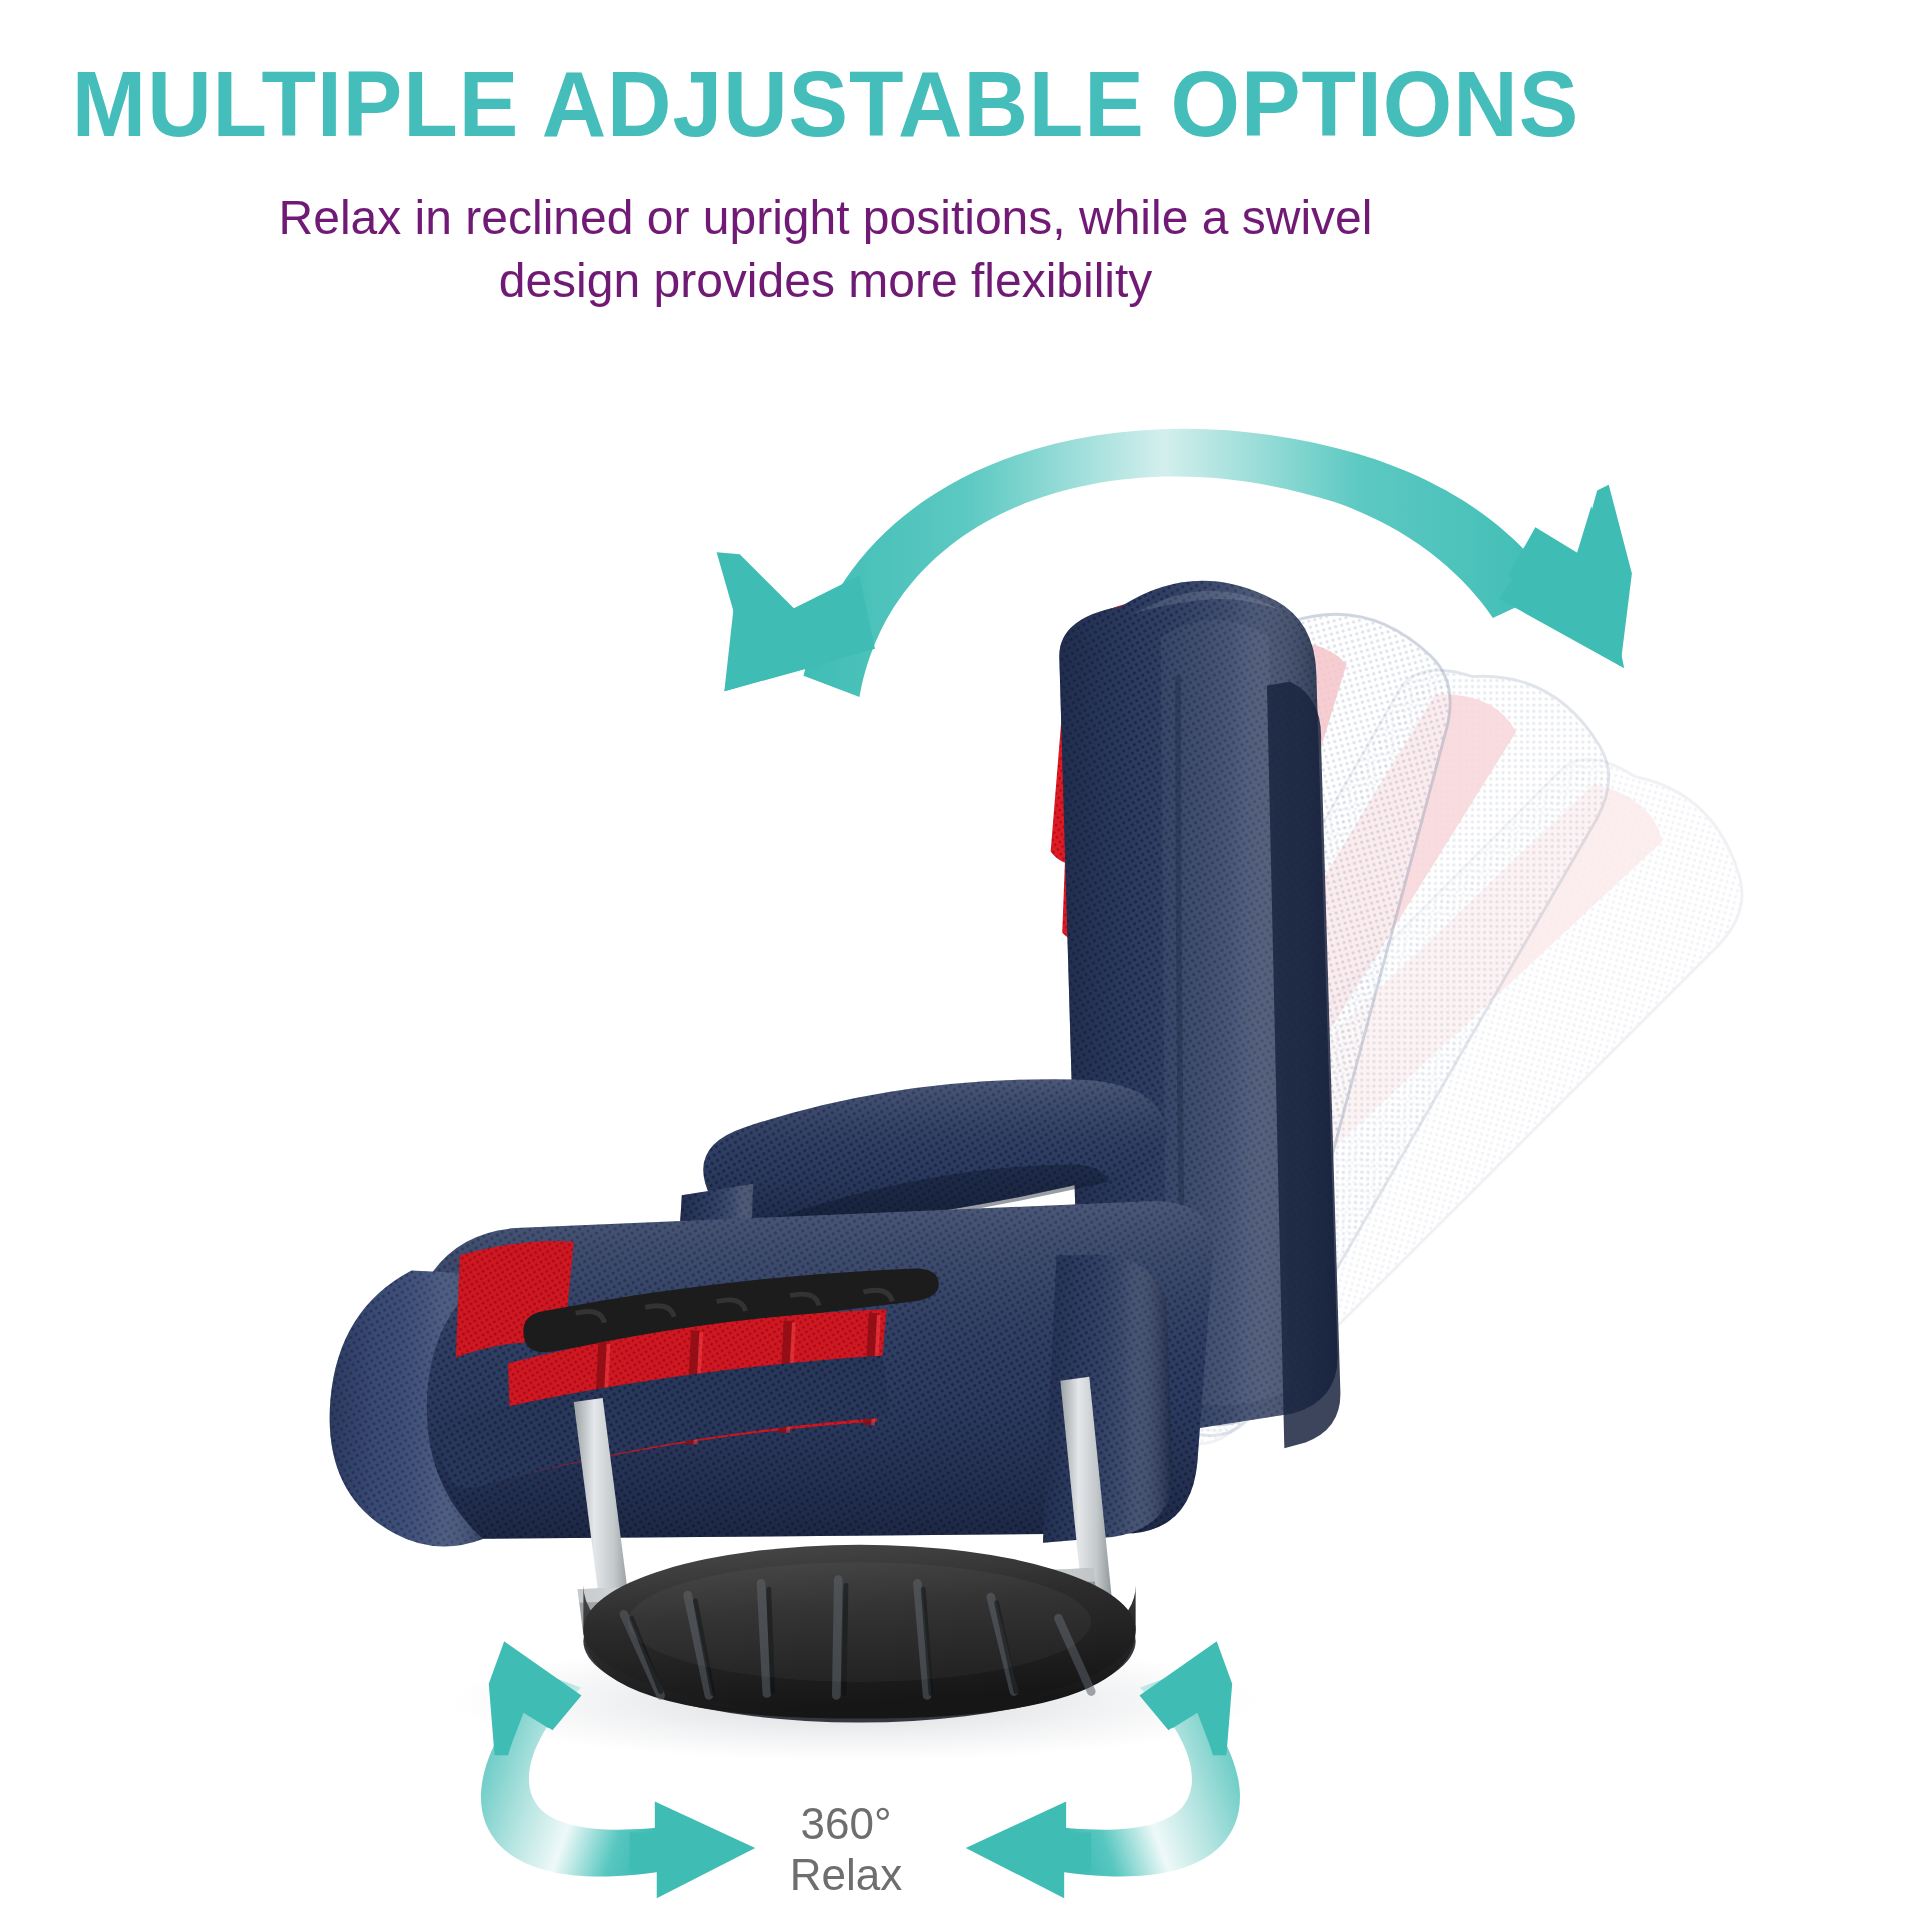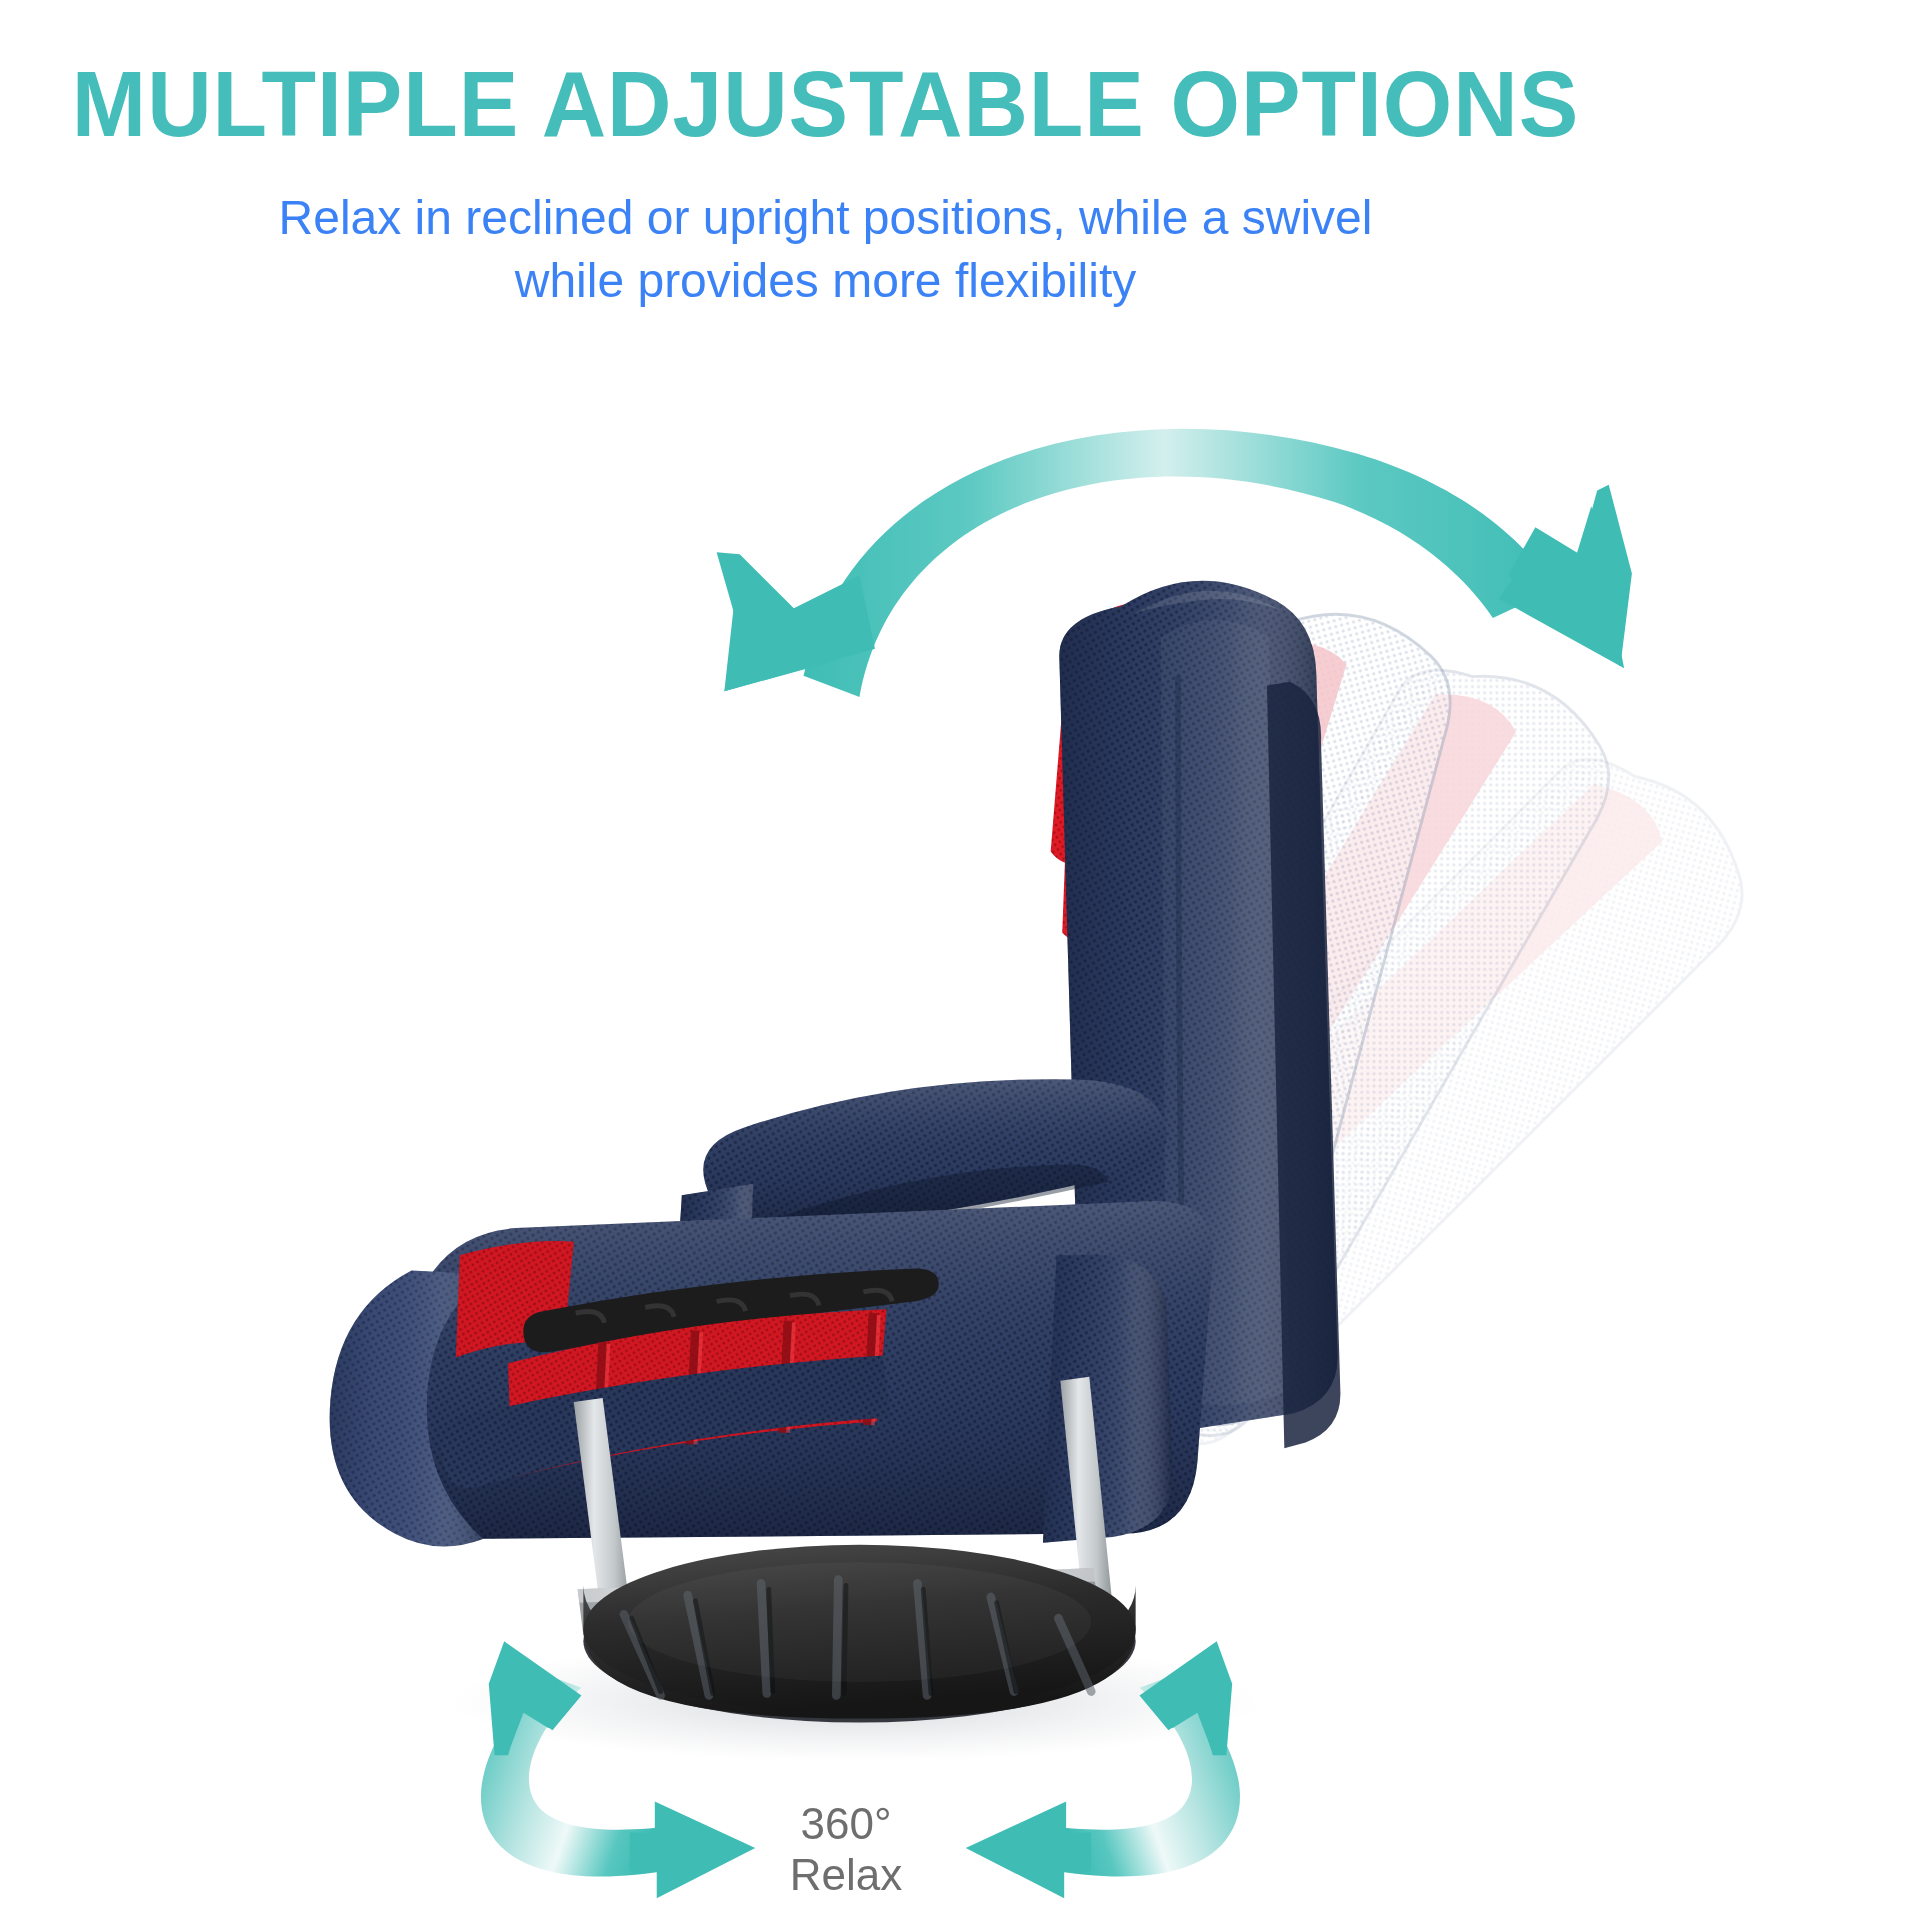--- a/index.html
+++ b/index.html
@@ -24,21 +24,21 @@
     padding-top:58px;
     font-family:"Liberation Sans","DejaVu Sans",sans-serif;
     transform:scaleX(0.96);
   }
   .subtitle{
     margin:0 auto;padding-top:35px;
     width:1506px;
     font-size:48px;
     line-height:1.32;
     font-weight:300;
-    color:#3b82f6;
+    color:#701a75;
     font-family:"Liberation Sans","DejaVu Sans",sans-serif;
   }
 
   
   .stage{position:absolute;left:0;top:0;width:1931px;height:1931px;margin-left:6px;}
   .svgstage{position:absolute;left:0;top:0;width:1931px;height:1931px;}
 
   
   .swivel-caption{
     position:absolute;
@@ -56,21 +56,21 @@
 </style>
 </head>
 <body>
 
 <div class="page">
 
   <div class="header">
     <h1 class="title">MULTIPLE ADJUSTABLE OPTIONS</h1>
     <div class="subtitle">
       <div>Relax in reclined or upright positions, while a swivel</div>
-      <div>while provides more flexibility</div>
+      <div>design provides more flexibility</div>
     </div>
   </div>
 
   <div class="stage">
     <svg class="svgstage" viewBox="0 0 2000 2000" xmlns="http://www.w3.org/2000/svg">
       <defs>
 
         <pattern id="meshNavy" width="9" height="9" patternUnits="userSpaceOnUse" patternTransform="rotate(14)">
           <rect width="9" height="9" fill="#2e3d63"></rect>
           <circle cx="2.2" cy="2.2" r="1.7" fill="#1b2745"></circle>

